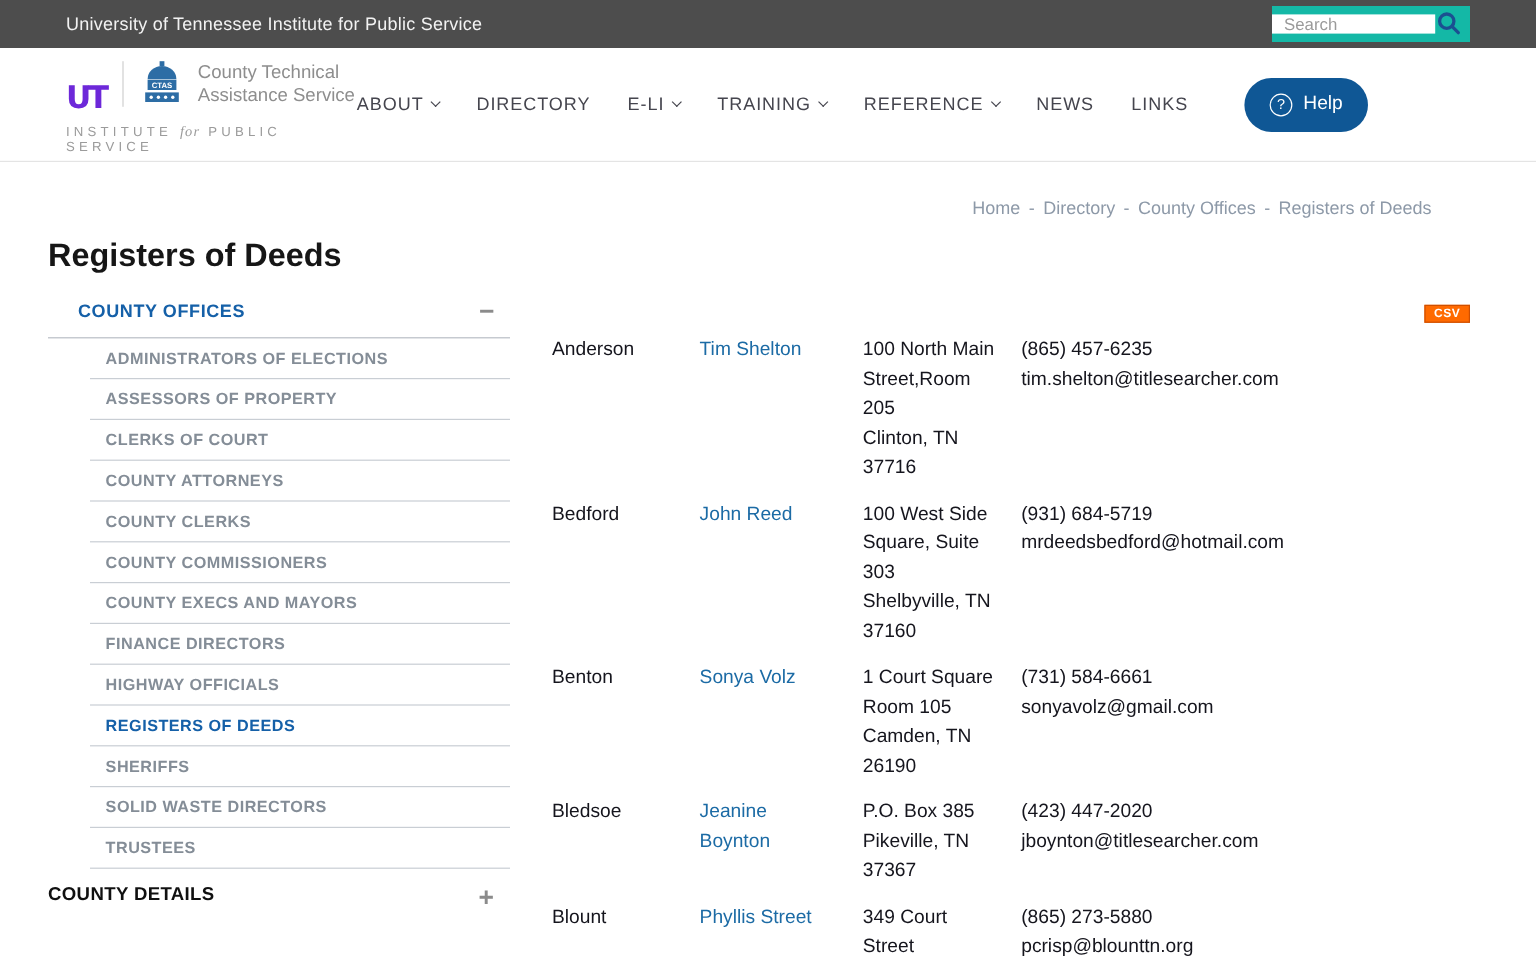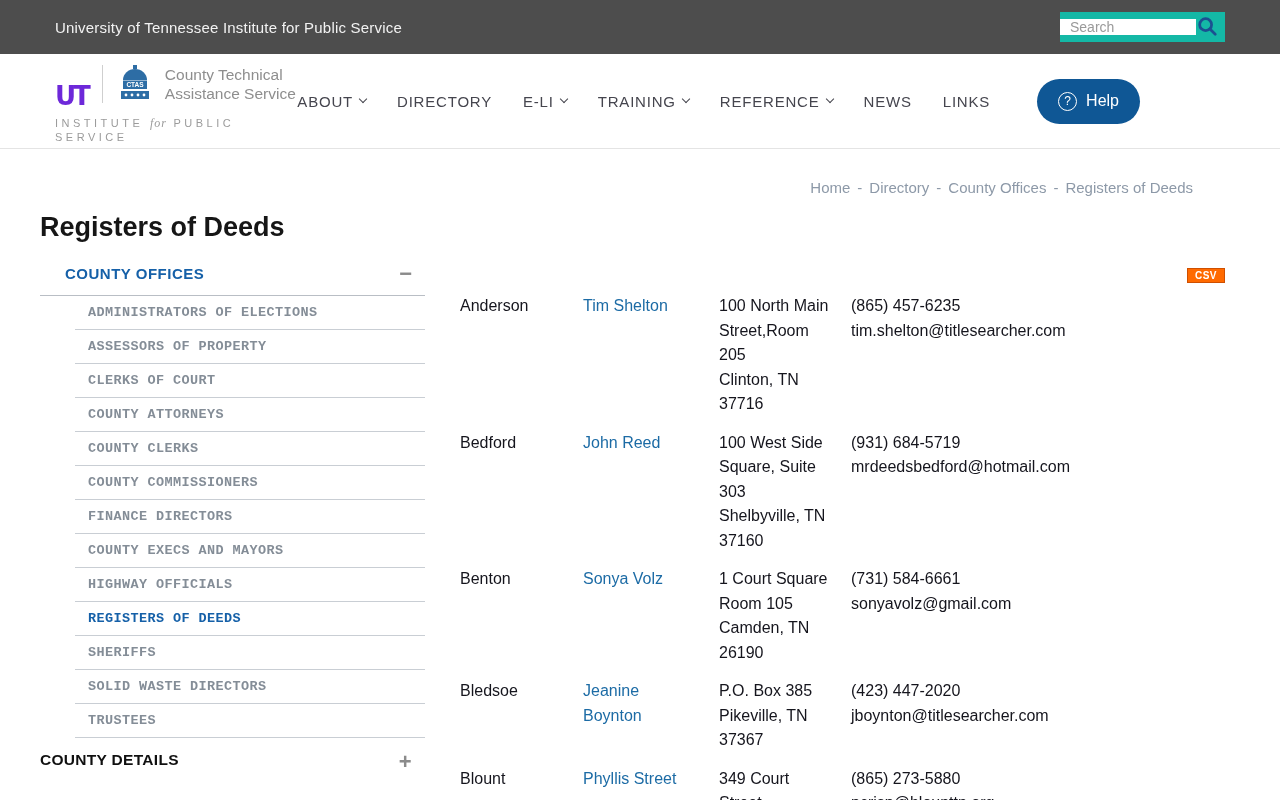--- a/index.html
+++ b/index.html
@@ -1,20 +1,20 @@
 <!DOCTYPE html>
 <html><head>
 <meta charset="utf-8">
 <style>
   * { margin:0; padding:0; box-sizing:border-box; }
   html,body { width:1280px; height:800px; overflow:hidden; background:#fff;
     font-family:"Liberation Sans", sans-serif; }
 
   
-  .topbar { height:54px; background:#4d4d4d; display:flex; align-items:center;
+  .topbar { height:40px; background:#4d4d4d; display:flex; align-items:center;
     justify-content:space-between; padding:0 55px; }
   .topbar-title { color:#f2f2f2; font-size:15px; font-weight:500; letter-spacing:0.2px; }
   .search-box { width:165px; height:30px; background:#14b8a6; display:flex; align-items:center; }
   .search-box input { flex:1; border:none; outline:none; font-size:14px; padding-left:10px;
     color:#444; font-family:"Liberation Sans", sans-serif; min-width:0; }
   .search-box input::placeholder { color:#9a9a9a; }
   .search-btn { background:none; border:none; padding:0 7px 0 0; cursor:pointer; display:flex; }
 
   
   .header { height:95px; display:flex; align-items:center; justify-content:space-between;
@@ -50,21 +50,21 @@
 
   
   .layout { display:flex; margin-top:22px; align-items:flex-start; }
 
   
   .sidebar { width:385px; margin-left:40px; flex-shrink:0; }
   .side-header { display:flex; justify-content:space-between; align-items:center;
     padding:0 13px 13px 25px; border-bottom:1px solid #b9bec5; cursor:pointer; }
   .side-header-label { color:#1560a8; font-weight:bold; font-size:15px; letter-spacing:0.5px; }
   .toggle-icon { color:#8b8b8b; font-size:22px; line-height:14px; font-weight:bold; }
-  .side-items { margin-left:35px;font-family:Liberation Mono, monospace; }
+  .side-items { margin-left:35px; }
   .side-item { padding:9px 0 9px 13px; border-bottom:1px solid #c9ced4; color:#848d97;
     font-weight:bold; font-size:13.5px; letter-spacing:0.4px; cursor:pointer; }
   .side-item.active { color:#1560a8; }
   .side-footer { display:flex; justify-content:space-between; align-items:flex-end;
     padding:13px 13px 0 0; font-weight:bold; font-size:15.5px; color:#101010;
     letter-spacing:0.3px; cursor:pointer; }
 
   
   .main { flex:1; margin-left:35px; margin-right:55px; }
   .csv-row { text-align:right; margin-bottom:11px; margin-top:0; }
@@ -153,22 +153,22 @@
       <span class="side-header-label">COUNTY OFFICES</span>
       <span class="toggle-icon">−</span>
     </div>
     <div class="side-items">
         <div class="side-item">ADMINISTRATORS OF ELECTIONS</div>
         <div class="side-item">ASSESSORS OF PROPERTY</div>
         <div class="side-item">CLERKS OF COURT</div>
         <div class="side-item">COUNTY ATTORNEYS</div>
         <div class="side-item">COUNTY CLERKS</div>
         <div class="side-item">COUNTY COMMISSIONERS</div>
+        <div class="side-item">COUNTY EXECS AND MAYORS</div>
         <div class="side-item">FINANCE DIRECTORS</div>
-        <div class="side-item">COUNTY EXECS AND MAYORS</div>
         <div class="side-item">HIGHWAY OFFICIALS</div>
         <div class="side-item active">REGISTERS OF DEEDS</div>
         <div class="side-item">SHERIFFS</div>
         <div class="side-item">SOLID WASTE DIRECTORS</div>
         <div class="side-item">TRUSTEES</div>
       </div>
     <div class="side-footer">
       <span>COUNTY DETAILS</span>
       <span class="toggle-icon">+</span>
     </div>

